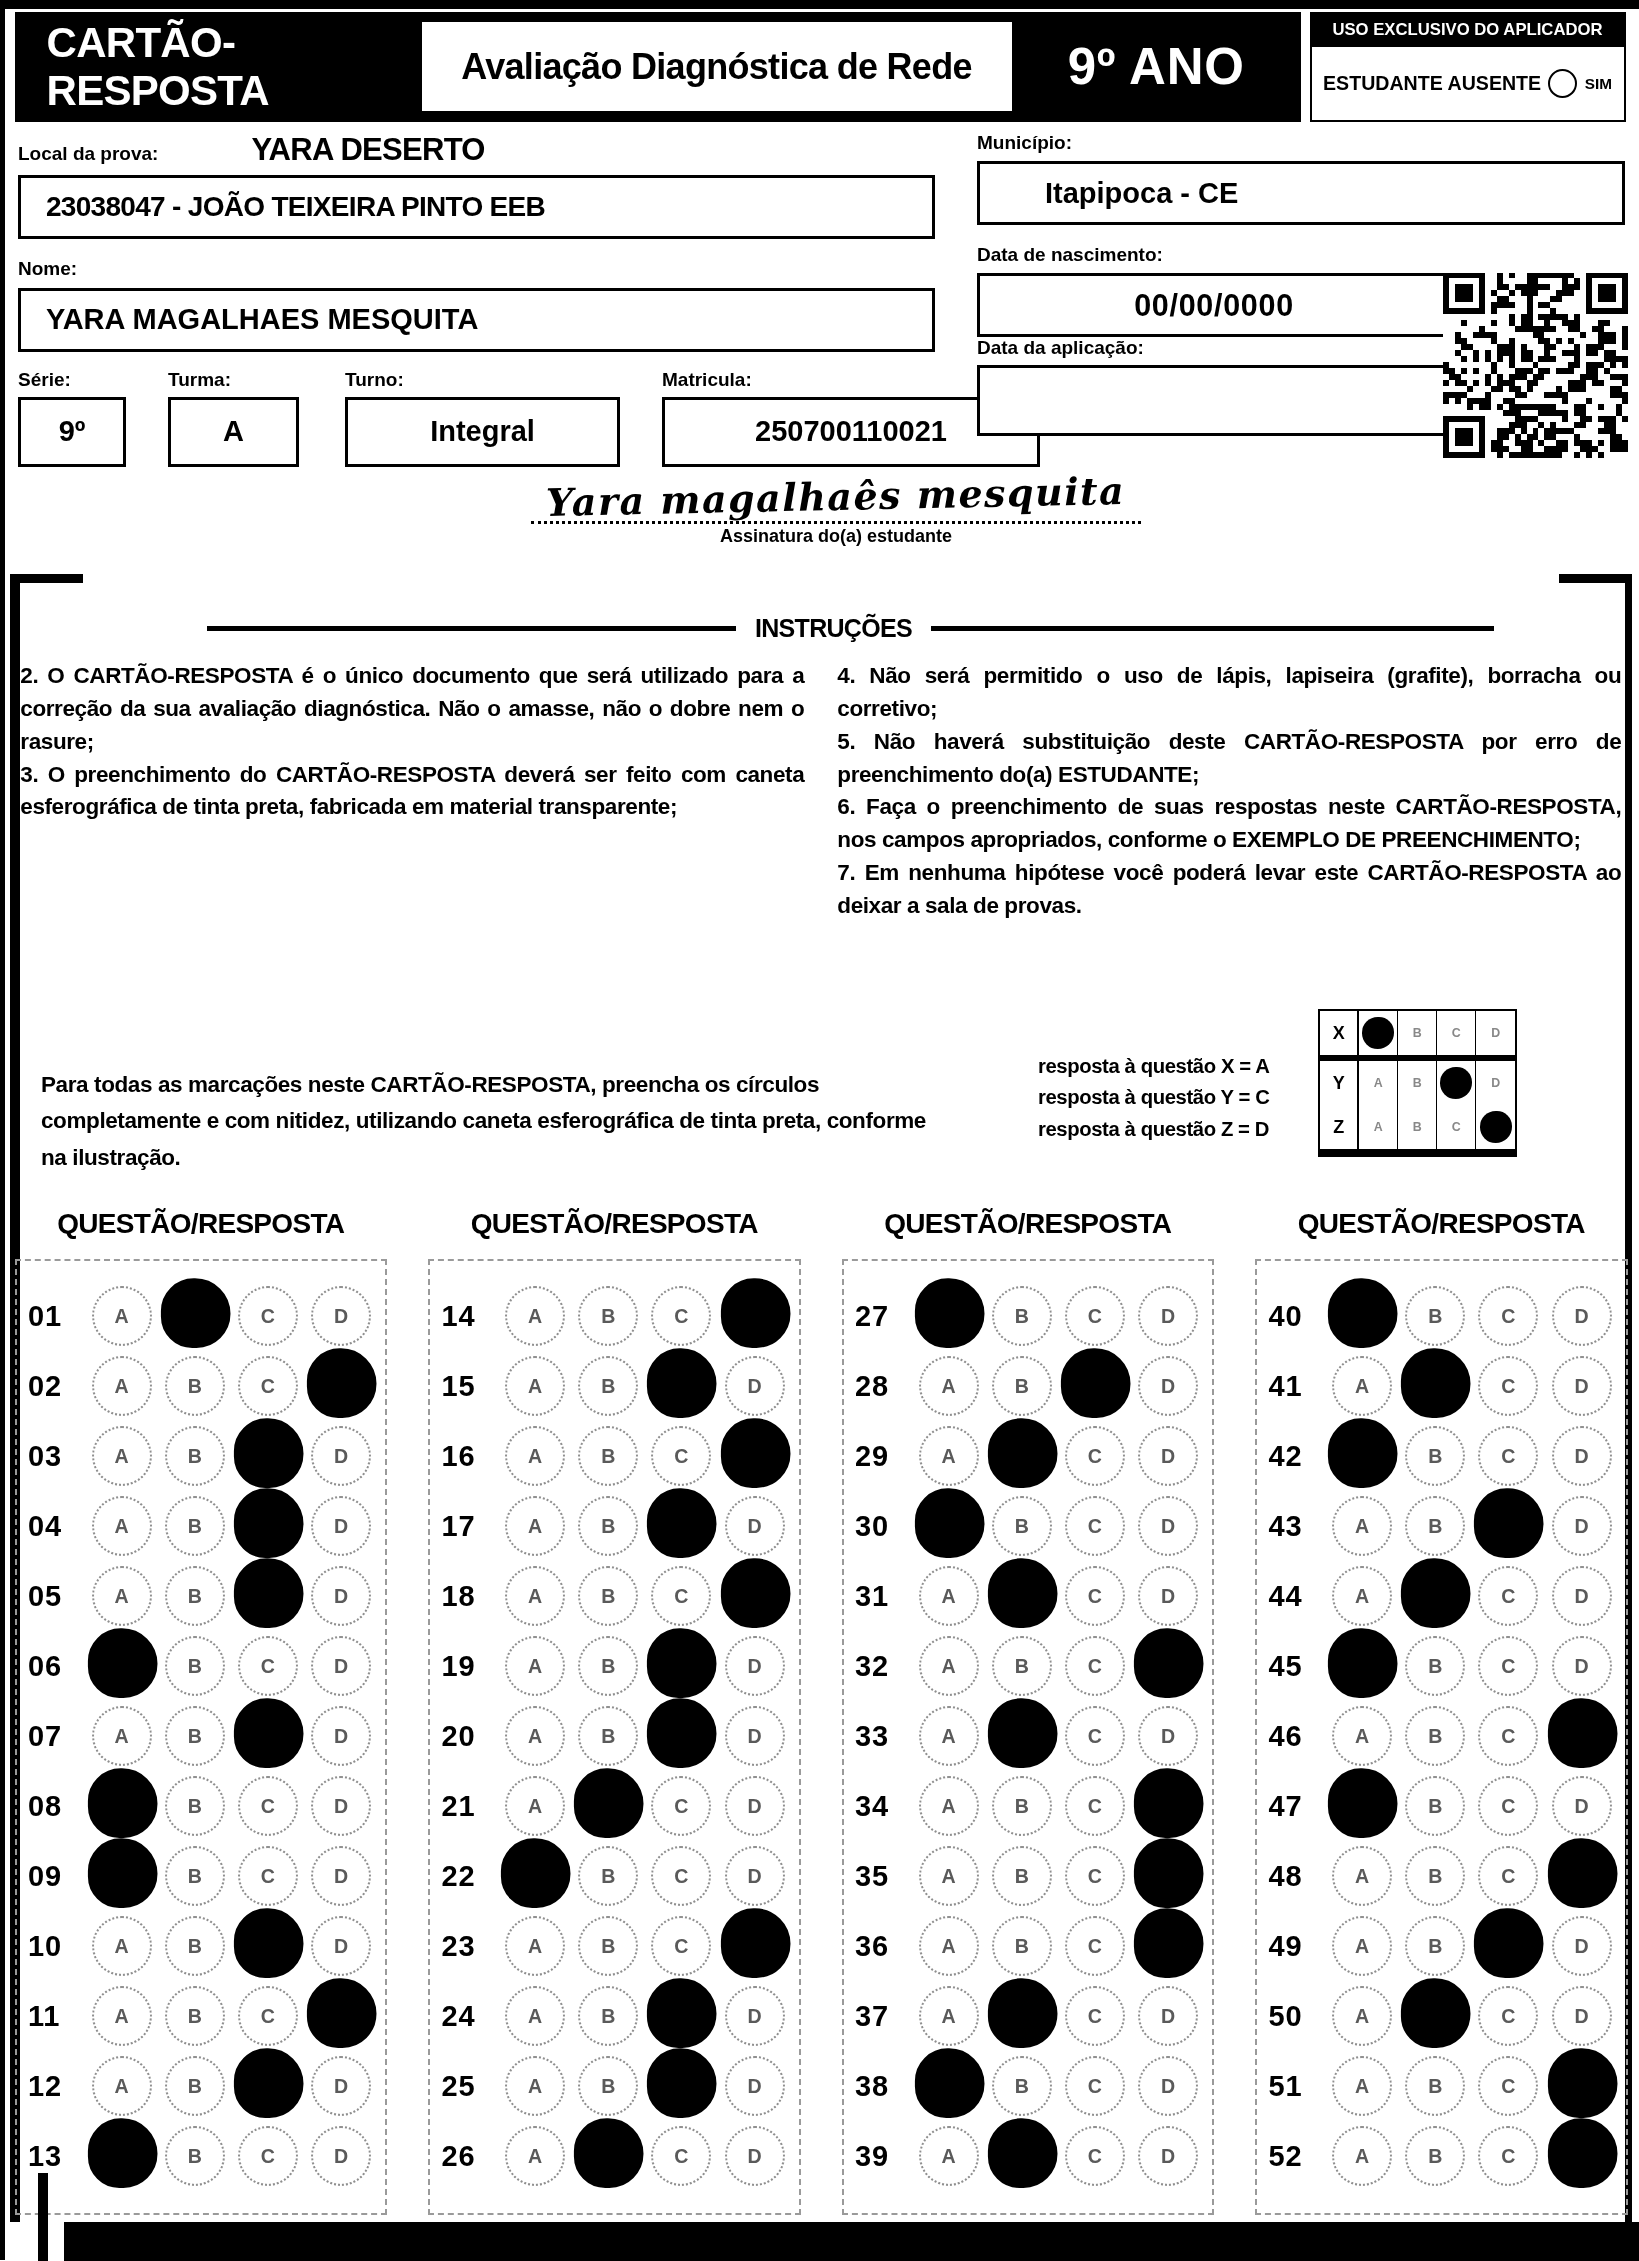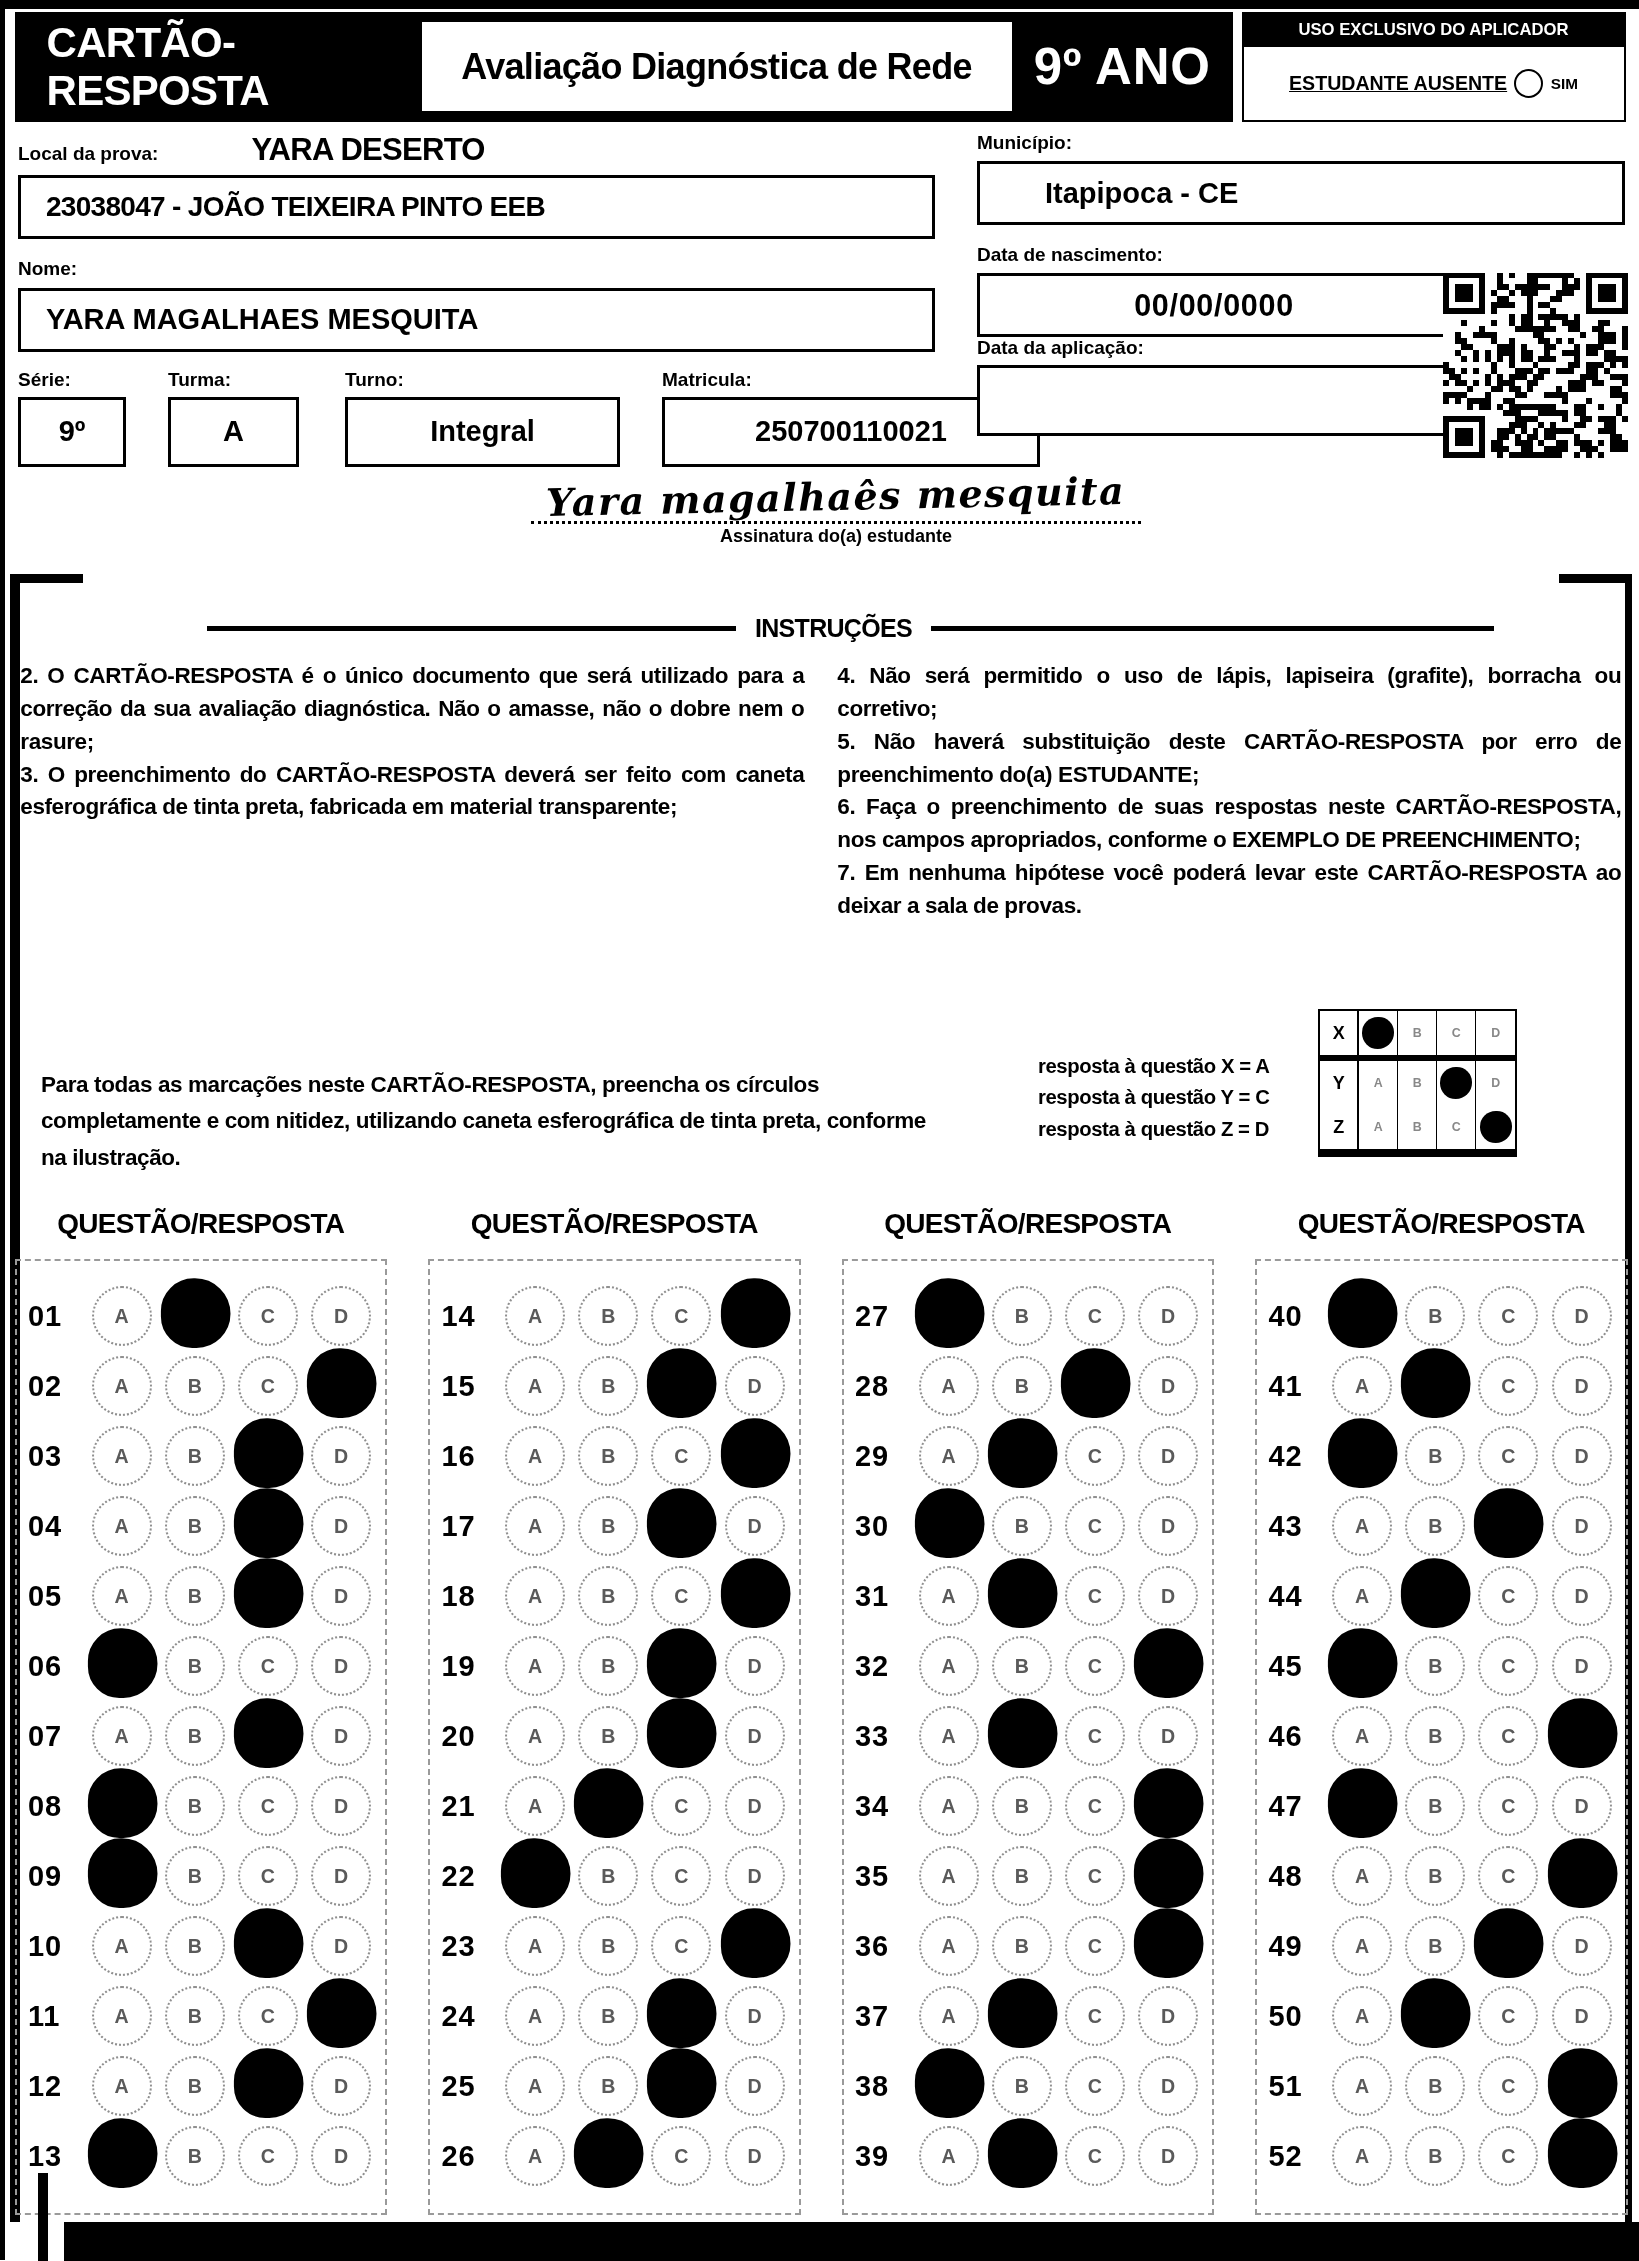--- a/index.html
+++ b/index.html
@@ -17,24 +17,24 @@
   .bottom-bar { position:absolute; left:64px; top:2222px; width:1576px; height:39px; background:#000; }
   .bottom-left-mark { position:absolute; left:38px; top:2173px; width:10.2px; height:89px; background:#000; }
 
   
   #header { position:absolute; left:14.5px; top:11.6px; width:1611px; height:110px; display:flex; gap:8.7px; }
   .title-bar { flex:1; background:#000; display:flex; align-items:center; height:110px; }
   .card-title { color:#fff; font-weight:bold; font-size:42px; letter-spacing:-0.7px; padding-left:32px; width:407px; }
   .exam-title-box { background:#fff; width:590px; height:89px; display:flex; align-items:center; justify-content:center; }
   .exam-title { font-weight:bold; font-size:36px; letter-spacing:-0.7px; }
   .grade { flex:1; color:#fff; font-weight:bold; font-size:51px; text-align:center; letter-spacing:0.7px; }
-  .applicator-box { width:384px; border:2.9px solid #000; background:#fff; }
+  .applicator-box { width:316px; border:2.9px solid #000; background:#fff; }
   .applicator-title { background:#000; color:#fff; font-weight:bold; font-size:16.7px; text-align:center; padding:6.5px 0 7.3px; }
   .applicator-body { height:73px; display:flex; align-items:center; justify-content:center; gap:7.3px; }
-  .absent-label { font-weight:bold; font-size:19.6px;text-decoration:underline; }
+  .absent-label { font-weight:bold; font-size:19.6px; }
   .absent-circle { width:29px; height:29px; border:2.2px solid #000; border-radius:50%; background:#fff; }
   .absent-option { font-weight:bold; font-size:15.3px; }
 
   
   .label { font-weight:bold; font-size:19px; }
   .value-box { border:3.6px solid #000; background:#fff; display:flex; align-items:center; }
   #form-left { position:absolute; left:18px; top:132px; width:917px; }
   .local-row { display:flex; align-items:baseline; }
   .local-value { font-weight:bold; font-size:31px; margin-left:93px; letter-spacing:-0.7px; }
   .school-box { margin-top:7.3px; height:64px; padding-left:25px; font-weight:bold; font-size:28px; letter-spacing:-0.7px; }

